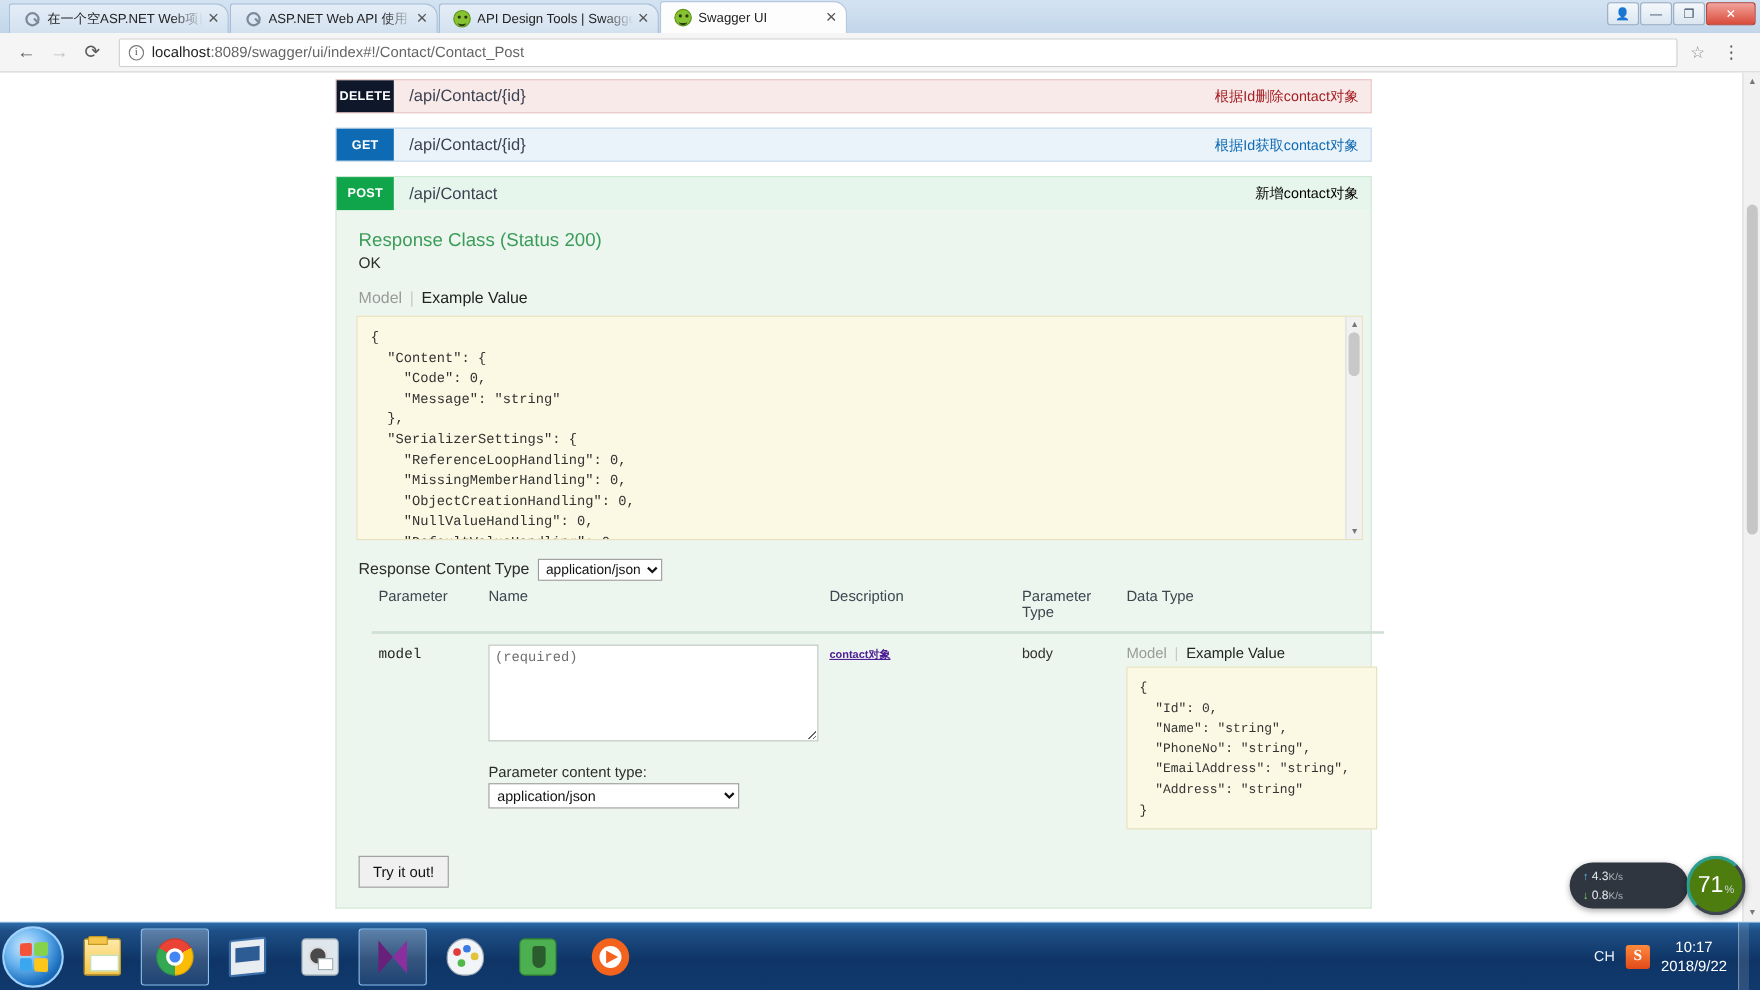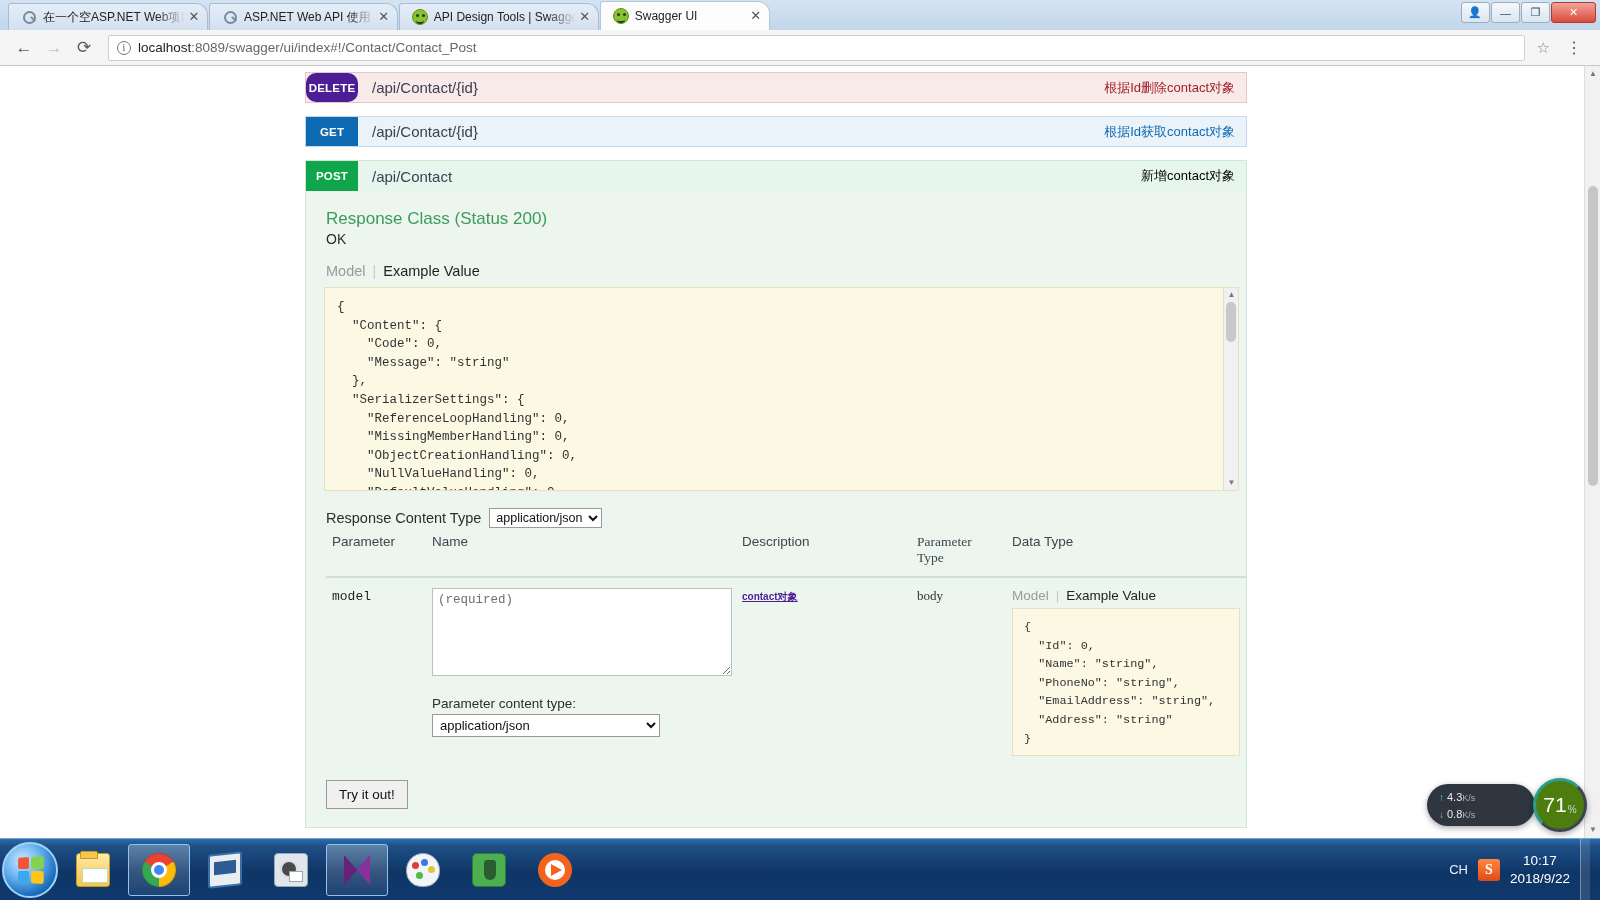--- a/index.html
+++ b/index.html
@@ -225,21 +225,21 @@
     font-size: 15px;
     color: #3b4151;
   }
   .opblock .summary {
     display: flex;
     align-items: center;
     padding-right: 11px;
     font-size: 13px;
   }
   .op-delete { border-color: #e8c3c3; background: #f9eaea; }
-  .op-delete .verb { background: #4c1d95; border-radius: 10px; }
+  .op-delete .verb { background: #0f172a; }
   .op-delete .summary { color: #a41e22; }
   .op-get { border-color: #c3d9ec; background: #eaf3f9; }
   .op-get .verb { background: #0f6ab4; }
   .op-get .summary { color: #0f6ab4; }
   .op-post { border: 1px solid #cfe8d4; background: #e7f6ec; border-bottom: none; }
   .op-post .verb { background: #10a54a; }
   .op-post .summary { color: #000000; }
 
   .op-body {
     border: 1px solid #cfe8d4;
@@ -327,21 +327,21 @@
     background: #fff;
     color: #111;
   }
   .params-title {
     color: #3b9c5a;
     font-size: 17px;
     margin: 18px 0 6px 6px;
   }
   table.params {
     width: 920px;
-    margin-left: 6px;
+    margin-left: 18px;
     border-collapse: collapse;
     table-layout: fixed;
   }
   table.params th {
     text-align: left;
     font-weight: normal;
     font-size: 13.5px;
     color: #3c4750;
     padding: 6px 6px 10px 6px;
     border-bottom: 2px solid #cfe0d4;
@@ -349,21 +349,21 @@
   }
   table.params td {
     vertical-align: top;
     padding: 10px 6px 8px 6px;
     font-size: 13px;
     color: #2f2f2f;
   }
   .col-param { width: 100px; }
   .col-value { width: 310px; }
   .col-desc  { width: 175px; }
-  .col-ptype { width: 95px; font-family: Liberation Serif, serif; }
+  .col-ptype { width: 95px; }
   .col-dtype { width: 240px; }
   .param-name {
     font-family: "Liberation Mono", monospace;
     font-size: 13px;
     color: #1f1f1f;
   }
   textarea.body-input {
     width: 300px;
     height: 88px;
     border: 1px solid #b9c4bb;

